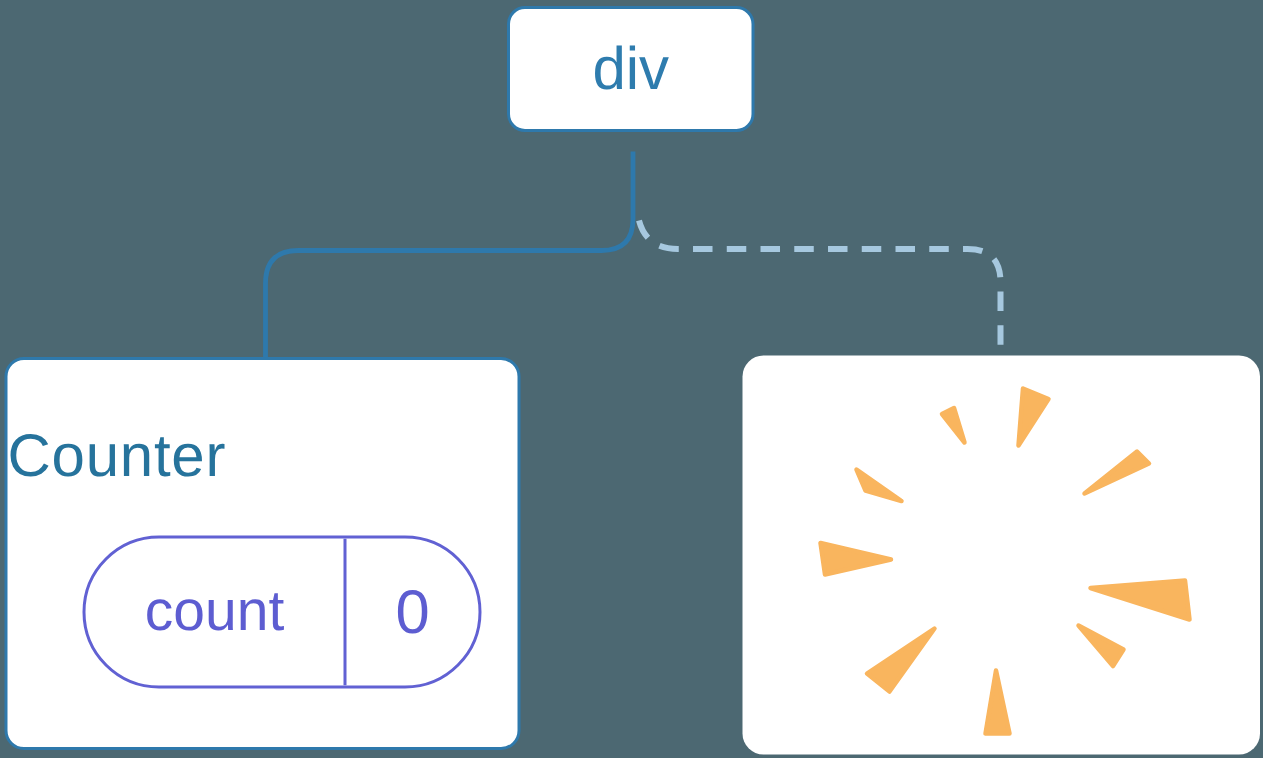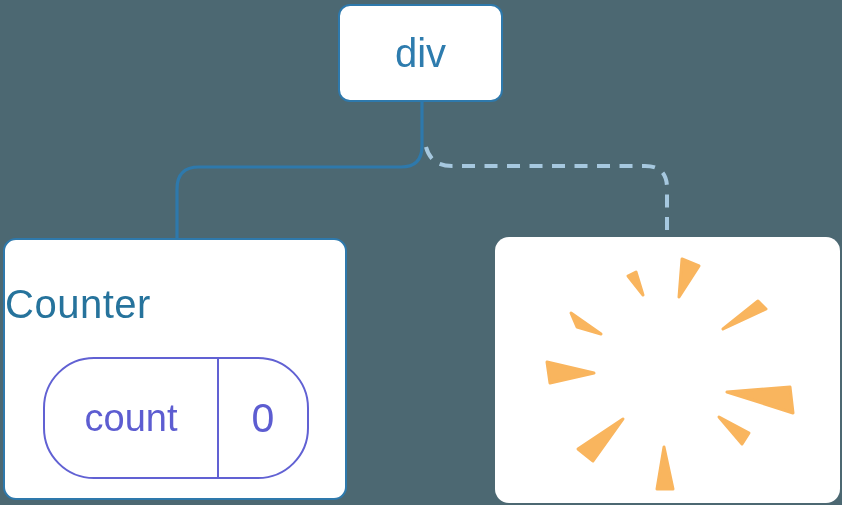--- a/index.html
+++ b/index.html
@@ -33,21 +33,21 @@
     stroke-dasharray: 13 9.5;
   }
   .card {
     position: absolute;
     background: var(--card, #ffffff);
     z-index: 1;
     box-sizing: border-box;
   }
   .node-root {
     left: 338px; top: 4px;
-    width: 165px; height: 98px;
+    width: 165px; height: 84px;
     border: 2.5px solid var(--node-border, #2e79ac);
     border-radius: 12px;
     display: flex;
     align-items: center;
     justify-content: center;
     font-size: 40px;
     color: var(--node-text, #2e7cae);
   }
   .node-counter {
     left: 3px; top: 238px;
@@ -57,22 +57,22 @@
   }
   .counter-title {
     margin-top: 42px;
     text-align: left;
     font-size: 40px;
     letter-spacing: 0.5px;
     color: var(--title-text, #26739c);
   }
   .state-pill {
     position: absolute;
-    left: 38px; top: 117px;
-    width: 266px; height: 122px;
+    left: 50px; top: 117px;
+    width: 266px; height: 102px;
     border: 2.5px solid var(--state-accent, #6161d3);
     border-radius: 51px;
     display: flex;
     align-items: stretch;
     box-sizing: border-box;
     overflow: hidden;
   }
   .state-key-cell {
     flex: 0 0 172px;
     display: flex;

